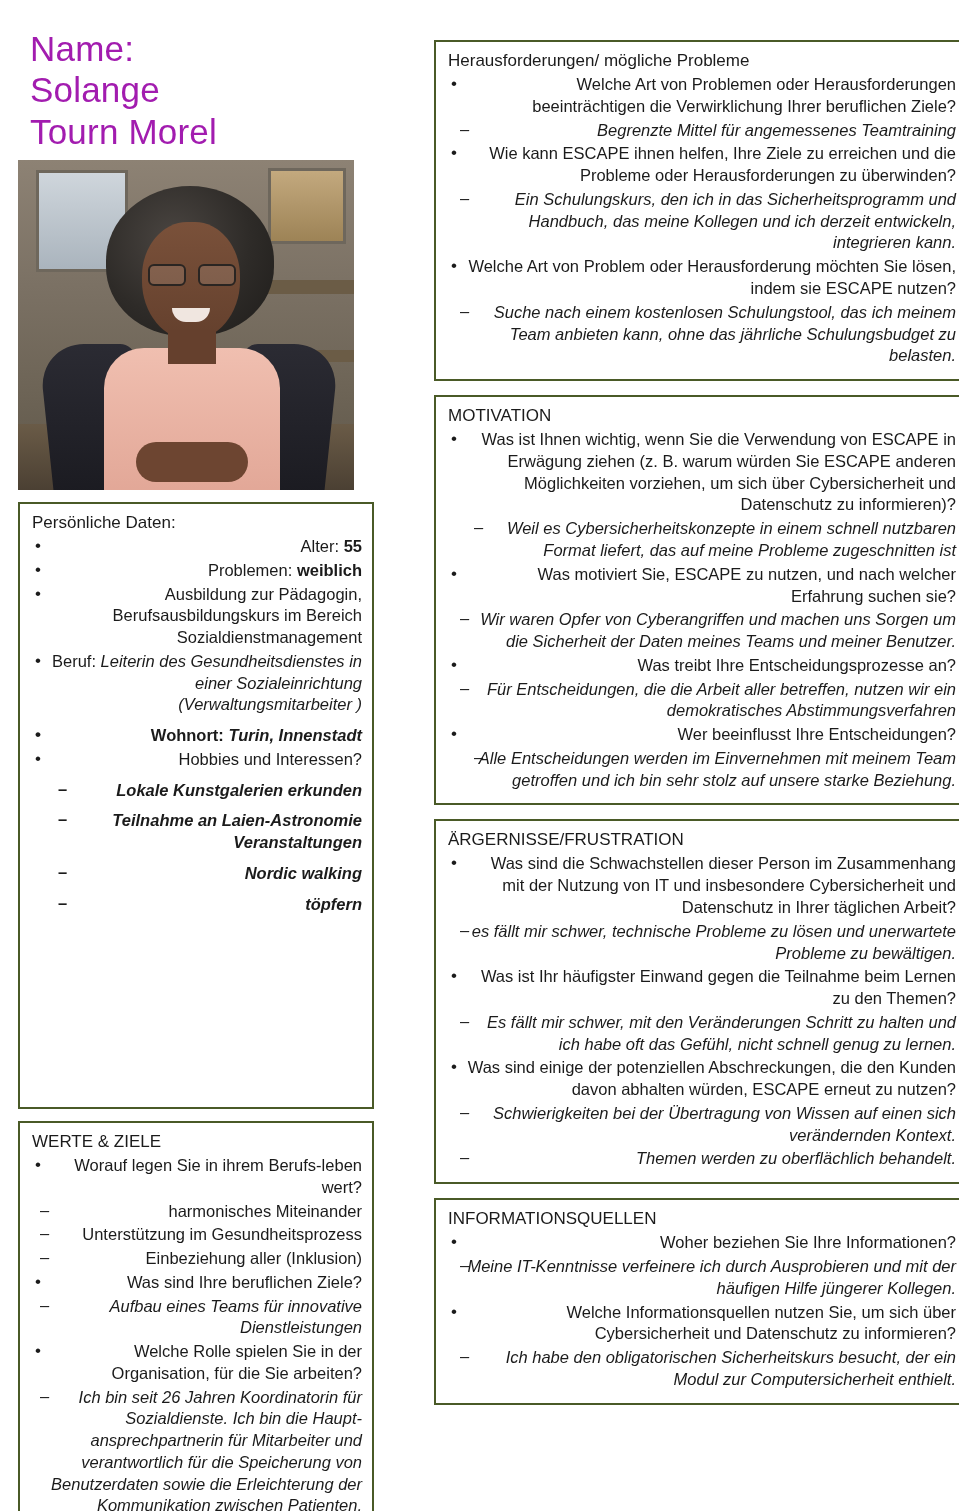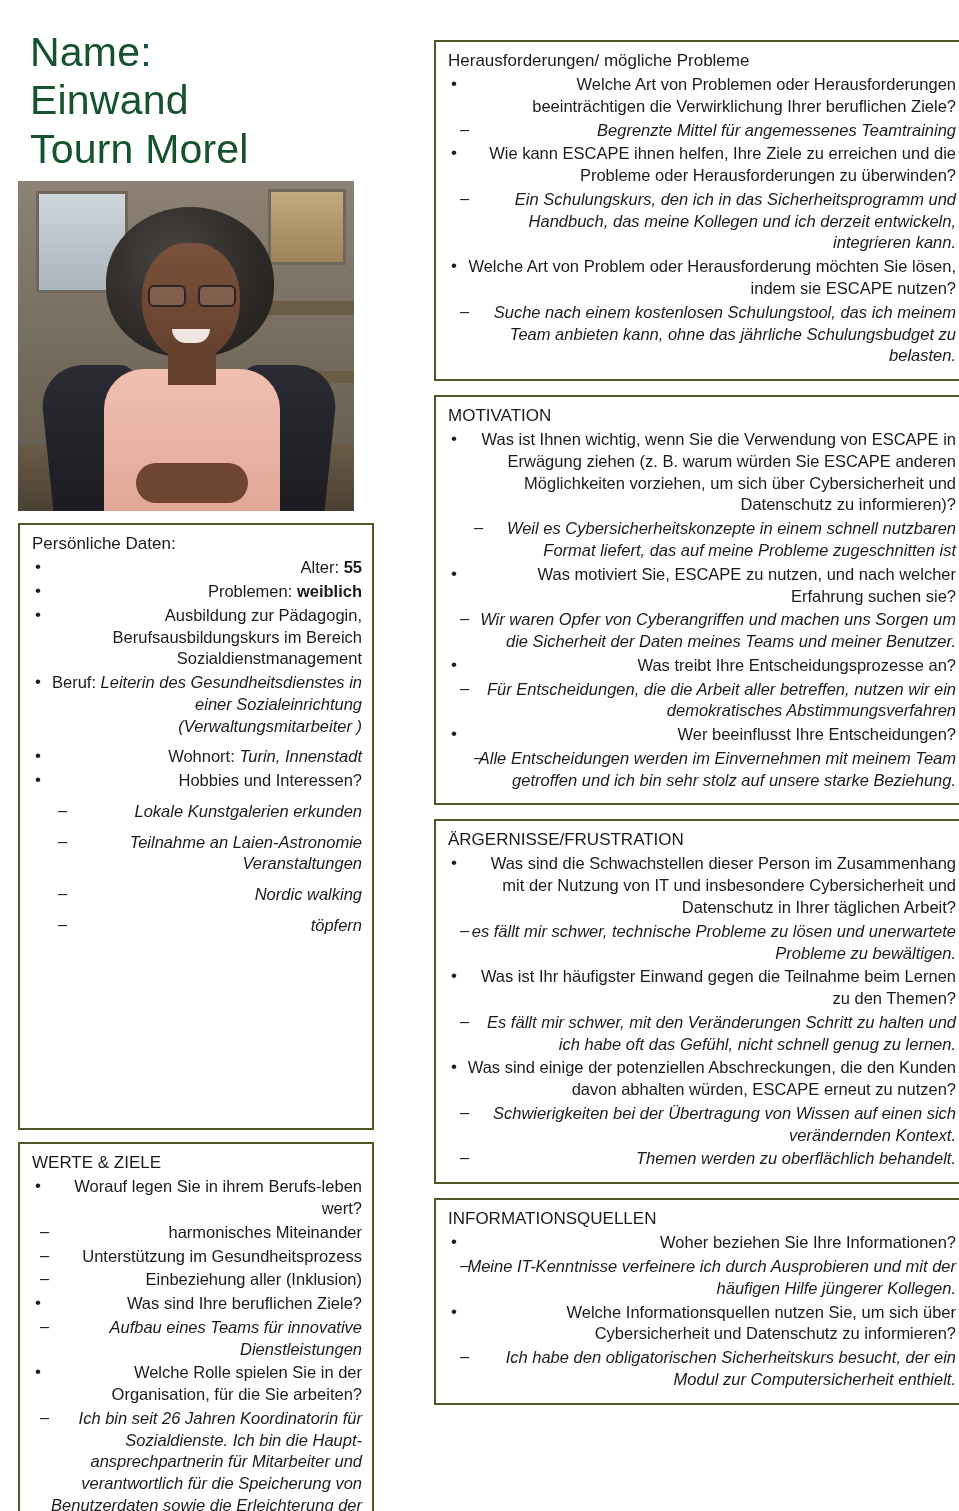--- a/index.html
+++ b/index.html
@@ -29,23 +29,23 @@
     width: 356px;
   }
   .col-right {
     position: absolute;
     left: 388px;
     top: 40px;
     width: 534px;
     margin-left: 46px;
   }
   .name-block {
-    font-size: 41px;
+    font-size: 35px;
     line-height: 1.18;
-    color: #14532d;
+    color: #a21caf;
     font-weight: 400;
     margin: 0 0 8px 12px;
     letter-spacing: .2px;
   }
   .photo {
     width: 336px;
     height: 330px;
     margin-left: 0px;
     position: relative;
     overflow: hidden;
@@ -195,34 +195,34 @@
   }
   li.dash-italic-left:before {
     content: "–";
     position: absolute;
     left: 8px;
     top: -1px;
     font-style: normal;
   }
   b { font-weight: bold; }
   i { font-style: italic; }
-  .spaced { margin-top: 9px !important; }
+  .spaced { margin-top: 9px !important; font-weight: bold; }
   .personal-box { height: 607px; overflow: hidden; }
   .werte-box { }
 </style>
 </head>
 <body>
 
 <div class="page">
 
   <div class="col-left">
 
     <div class="name-block">
       <div>Name:</div>
-      <div>Einwand</div>
+      <div>Solange</div>
       <div>Tourn Morel</div>
     </div>
 
     <div class="photo">
       <div class="bg"></div>
       <div class="win"></div>
       <div class="win2"></div>
       <div class="shelf"></div>
       <div class="shelf2"></div>
       <div class="desk"></div>

